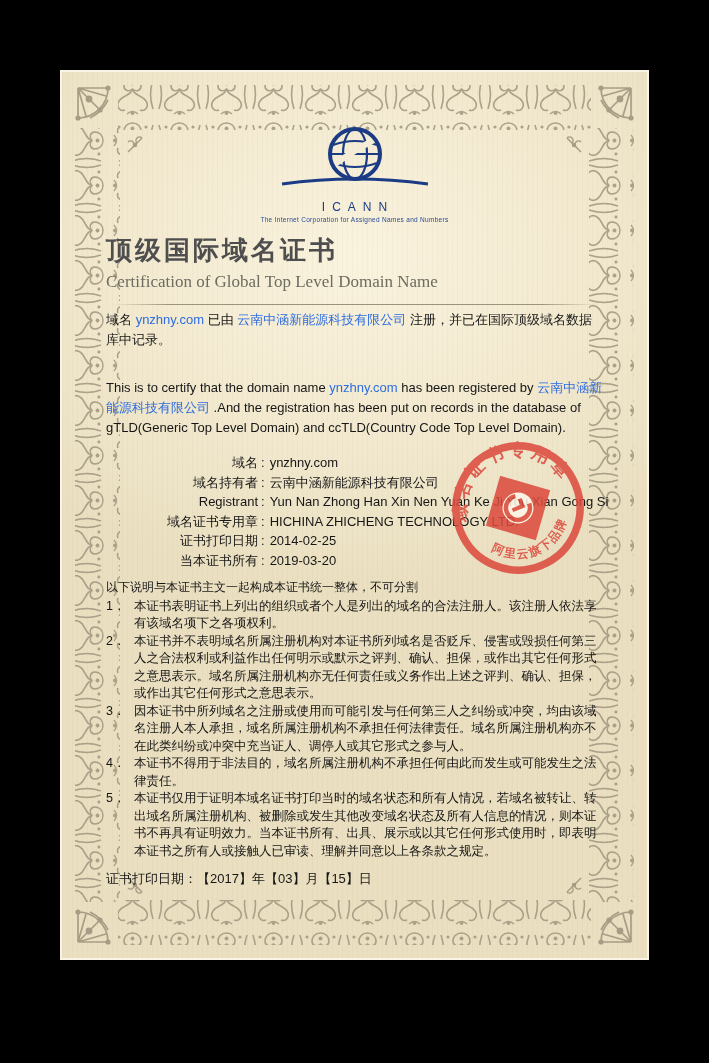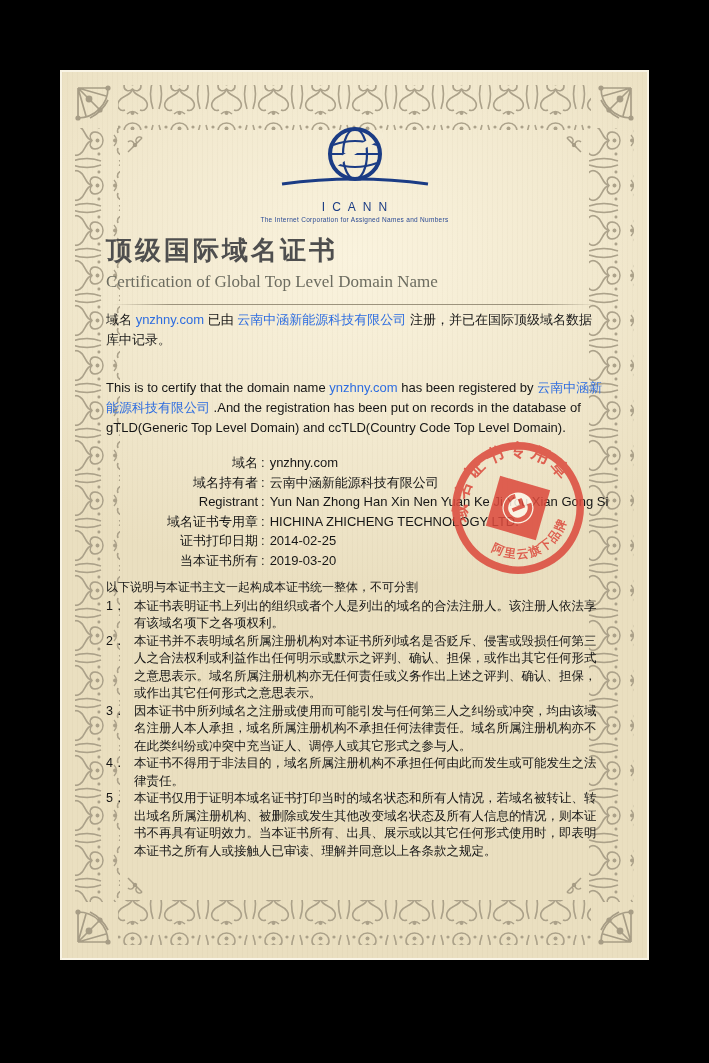--- a/index.html
+++ b/index.html
@@ -208,14 +208,15 @@
       <div class="term">
         <span class="tnum">4．</span>
           <span class="ttext">本证书不得用于非法目的，域名所属注册机构不承担任何由此而发生或可能发生之法律责任。</span>
       </div>
       <div class="term">
         <span class="tnum">5．</span>
           <span class="ttext">本证书仅用于证明本域名证书打印当时的域名状态和所有人情况，若域名被转让、转出域名所属注册机构、被删除或发生其他改变域名状态及所有人信息的情况，则本证书不再具有证明效力。当本证书所有、出具、展示或以其它任何形式使用时，即表明本证书之所有人或接触人已审读、理解并同意以上各条款之规定。</span>
       </div>
     </div>
 
+    <div class="date">证书打印日期：【2017】年【03】月【15】日</div>
   </div>
 </div>
 
 </body></html>

